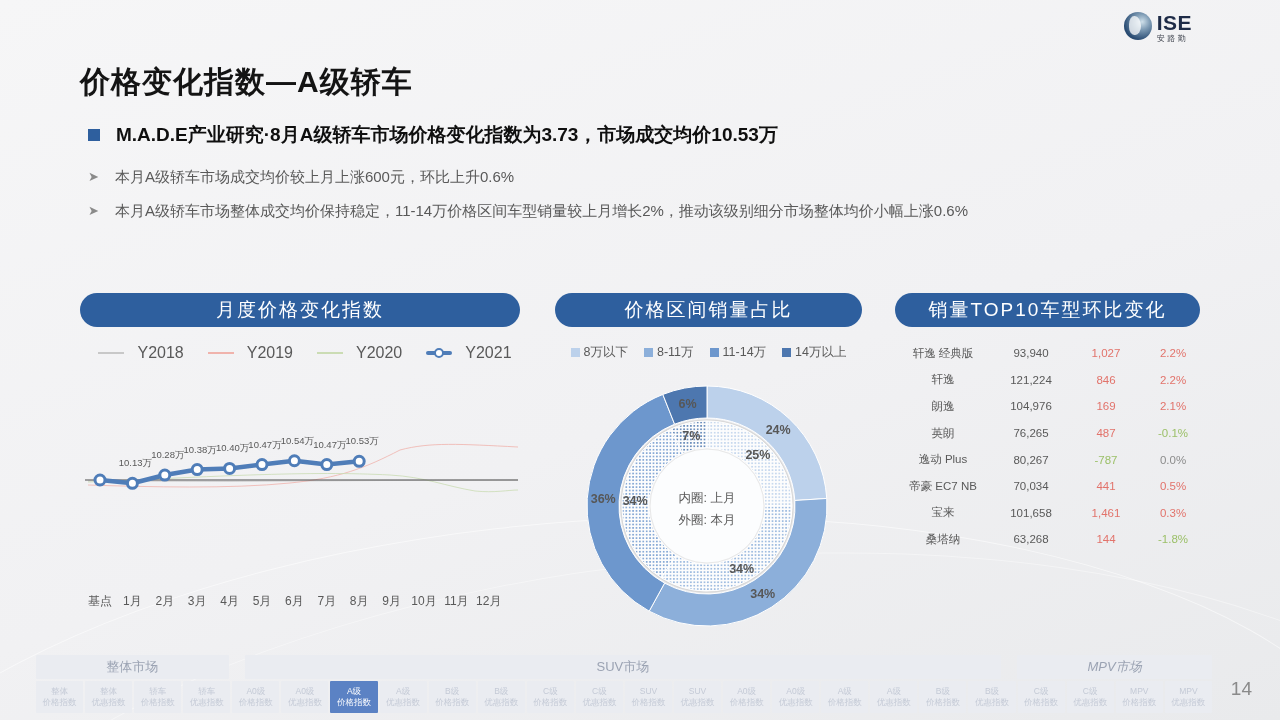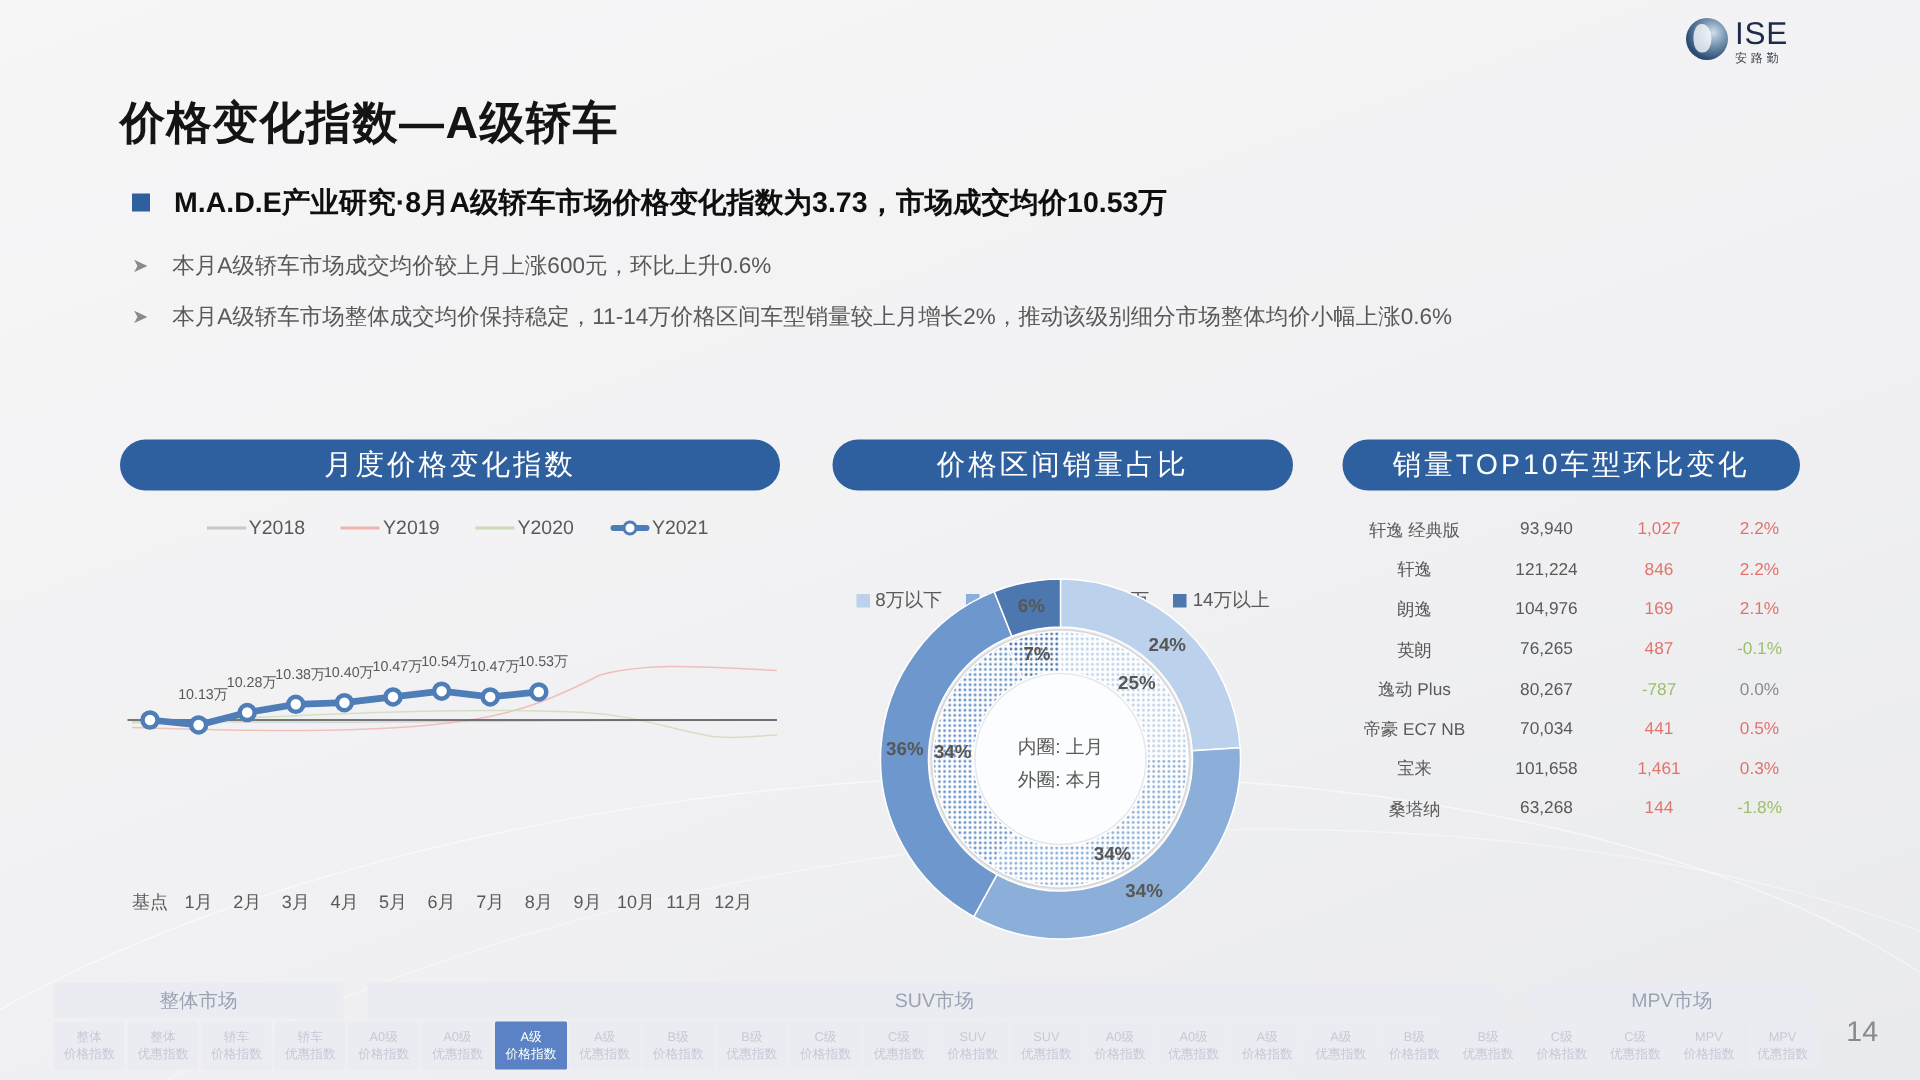--- a/index.html
+++ b/index.html
@@ -13,50 +13,50 @@
   .sw1 { width:1600px; height:700px; left:-200px; top:520px; transform:rotate(-4deg); }
   .sw2 { width:1700px; height:800px; left:-150px; top:560px; transform:rotate(-6deg); border-color:rgba(255,255,255,.4); }
 
   
   .logo { position:absolute; top:12px; right:88px; display:flex; align-items:flex-start; gap:5px; }
   .logo-ball { width:28px; height:28px; border-radius:50%;
     background:radial-gradient(circle at 65% 35%, #cfe0ea 0%, #7f9cb5 30%, #2b4d74 70%, #1c3a5c 100%); position:relative; }
   .logo-ball::after{ content:""; position:absolute; left:5px; top:4px; width:12px; height:19px;
     border-radius:50% 60% 55% 50%; background:rgba(255,255,255,.75); filter:blur(.4px); }
   .logo-txt { display:flex; flex-direction:column; line-height:1; }
-  .logo-brand { font-size:21px; font-weight:400; color:#1e2b47; letter-spacing:.5px; }
+  .logo-brand { font-size:21px; font-weight:700; color:#1e2b47; letter-spacing:.5px; }
   .logo-sub { font-size:8px; color:#3a3f4a; letter-spacing:2.5px; margin-top:2px; }
 
   
   .title { position:absolute; left:80px; top:62px; font-size:30px; font-weight:800; color:#141414; letter-spacing:1px; }
   .bullet-row { position:absolute; left:88px; top:122px; display:flex; align-items:center; gap:16px; }
   .bullet-sq { width:12px; height:12px; background:#2e5f9e; flex:0 0 auto; }
   .bullet-text { font-size:19px; font-weight:700; color:#0f0f0f; }
   .sub-point { position:absolute; left:88px; display:flex; gap:16px; font-size:15px; color:#595959; }
   .sub-point .arr { color:#8a8a8a; font-size:13px; margin-top:1px; }
   .sp1 { top:168px; } .sp2 { top:202px; }
 
   
   .pill { position:absolute; height:34px; background:#2e5f9e; border-radius:17px; color:#fff;
     display:flex; align-items:center; justify-content:center; font-size:19px; letter-spacing:2px; }
   .pill1 { left:80px; top:293px; width:440px; }
   .pill2 { left:555px; top:293px; width:307px; }
   .pill3 { left:895px; top:293px; width:305px; }
 
   
   .lc-legend { position:absolute; left:110px; top:344px; width:390px; display:flex; justify-content:center; gap:24px; }
-  .lc-item { display:flex; align-items:center; gap:2px; font-size:13px; color:#595959; }
+  .lc-item { display:flex; align-items:center; gap:13px; font-size:16px; color:#595959; }
   .lc-line { width:26px; height:2px; }
   .lc-line.y2021 { height:4px; border-radius:2px; position:relative; }
   .lc-line.y2021::after { content:""; position:absolute; left:8px; top:-3px; width:6px; height:6px;
     background:#fff; border:2.5px solid #4f7db8; border-radius:50%; }
   #line-chart { position:absolute; left:80px; top:368px; }
 
   
-  .pc-legend { position:absolute; left:555px; top:344px; width:307px; display:flex; justify-content:center; gap:16px;margin-top:48px; }
+  .pc-legend { position:absolute; left:555px; top:344px; width:307px; display:flex; justify-content:center; gap:16px; }
   .pc-item { display:flex; align-items:center; gap:4px; font-size:12.5px; color:#595959; }
   .pc-sq { width:9px; height:9px; }
   #donut-chart { position:absolute; left:577px; top:380px; }
 
   
   .tbl { position:absolute; left:895px; top:340px; width:310px; }
   .tbl-head, .tbl-row { display:grid; grid-template-columns:96px 80px 70px 64px; align-items:center; }
   .tbl-head { height:26px; font-size:12.5px; font-weight:700; color:#3d3d3d; }
   .tbl-head span { text-align:center; }
   .tbl-row { height:26.6px; font-size:11.5px; color:#595959; }
@@ -275,21 +275,21 @@
         <span class="v-up">144</span>
         <span class="v-down">-1.8%</span>
       </div>
     </div>
 </div>
 
 <div class="nav">
   <div class="nav-sections" id="nav-sections">
       <div class="nav-sec" style="flex-grow: 2;">整体市场</div>
       <div class="nav-sec" style="flex-grow: 10;">SUV市场</div>
-      <div class="nav-sec" style="flex-grow: 2;">MPV市场</div>
+      <div class="nav-sec" style="flex-grow: 2; font-style: italic;">MPV市场</div>
     </div>
   <div class="nav-tabs" id="nav-tabs">
       <div class="nav-tab">
         <span>整体</span>
         <span>价格指数</span>
       </div>
       <div class="nav-tab">
         <span>整体</span>
         <span>优惠指数</span>
       </div>

